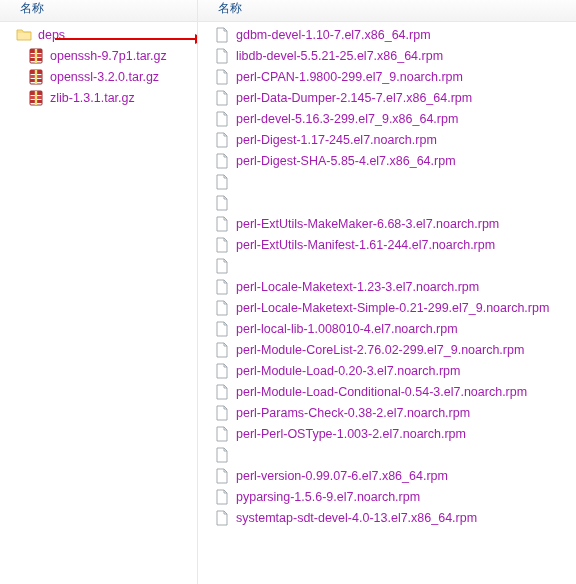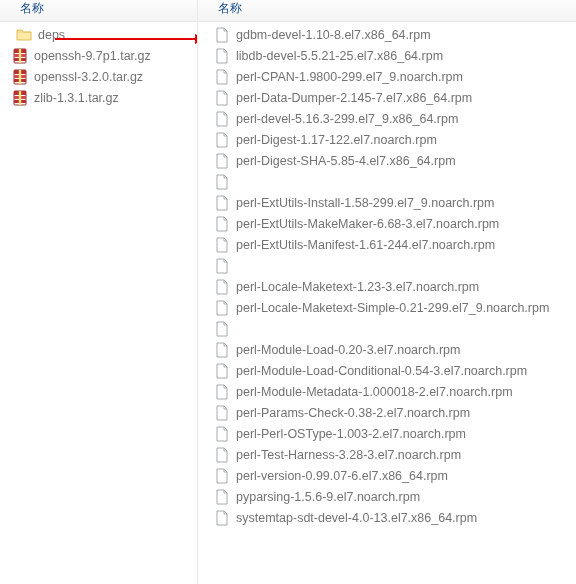--- a/index.html
+++ b/index.html
@@ -32,31 +32,31 @@
     }
     .list { padding-top: 2px; }
     .row {
       display: flex;
       align-items: center;
       height: 21px;
       padding-left: 16px;
       white-space: nowrap;
       cursor: default;
     }
-    .panel.left .row { padding-left: 12px; }
+    .panel.left .row { padding-left: 28px; }
     .panel.left .row.folder { padding-left: 16px; }
     .icon {
       width: 16px;
       height: 16px;
       margin-right: 6px;
       flex: 0 0 16px;
       display: inline-flex;
       position: relative;
     }
-    .txt { font-size: 12.5px; color: #737373; }
+    .txt { font-size: 12.5px; color: #a21caf; }
     
     .arrow {
       position: absolute;
       top: 38px;
       left: 55px;
       width: 140px;
       height: 2px;
       background: #e20000;
     }
     .arrow::after {
@@ -131,21 +131,21 @@
     <span>名称</span>
   </div>
   <div class="list" id="right-list">
       <div class="row">
         <span class="icon">
           <svg viewBox="0 0 16 16" width="16" height="16">
             <path d="M3 1h7l3 3v11H3z" fill="#ffffff" stroke="#9aa1a8" stroke-width="0.9"></path>
             <path d="M10 1v3h3" fill="none" stroke="#9aa1a8" stroke-width="0.9"></path>
           </svg>
         </span>
-        <span class="txt">gdbm-devel-1.10-8.el7.x86_64.rpm</span>
+        <span class="txt">gdbm-devel-1.10-7.el7.x86_64.rpm</span>
       </div>
       <div class="row">
         <span class="icon">
           <svg viewBox="0 0 16 16" width="16" height="16">
             <path d="M3 1h7l3 3v11H3z" fill="#ffffff" stroke="#9aa1a8" stroke-width="0.9"></path>
             <path d="M10 1v3h3" fill="none" stroke="#9aa1a8" stroke-width="0.9"></path>
           </svg>
         </span>
         <span class="txt">libdb-devel-5.5.21-25.el7.x86_64.rpm</span>
       </div>
@@ -176,21 +176,21 @@
         </span>
         <span class="txt">perl-devel-5.16.3-299.el7_9.x86_64.rpm</span>
       </div>
       <div class="row">
         <span class="icon">
           <svg viewBox="0 0 16 16" width="16" height="16">
             <path d="M3 1h7l3 3v11H3z" fill="#ffffff" stroke="#9aa1a8" stroke-width="0.9"></path>
             <path d="M10 1v3h3" fill="none" stroke="#9aa1a8" stroke-width="0.9"></path>
           </svg>
         </span>
-        <span class="txt">perl-Digest-1.17-122.el7.noarch.rpm</span>
+        <span class="txt">perl-Digest-1.17-245.el7.noarch.rpm</span>
       </div>
       <div class="row">
         <span class="icon">
           <svg viewBox="0 0 16 16" width="16" height="16">
             <path d="M3 1h7l3 3v11H3z" fill="#ffffff" stroke="#9aa1a8" stroke-width="0.9"></path>
             <path d="M10 1v3h3" fill="none" stroke="#9aa1a8" stroke-width="0.9"></path>
           </svg>
         </span>
         <span class="txt">perl-Digest-SHA-5.85-4.el7.x86_64.rpm</span>
       </div>
@@ -202,21 +202,20 @@
           </svg>
         </span>
       </div>
       <div class="row">
         <span class="icon">
           <svg viewBox="0 0 16 16" width="16" height="16">
             <path d="M3 1h7l3 3v11H3z" fill="#ffffff" stroke="#9aa1a8" stroke-width="0.9"></path>
             <path d="M10 1v3h3" fill="none" stroke="#9aa1a8" stroke-width="0.9"></path>
           </svg>
         </span>
-        <span class="txt">perl-ExtUtils-Install-1.58-299.el7_9.noarch.rpm</span>
       </div>
       <div class="row">
         <span class="icon">
           <svg viewBox="0 0 16 16" width="16" height="16">
             <path d="M3 1h7l3 3v11H3z" fill="#ffffff" stroke="#9aa1a8" stroke-width="0.9"></path>
             <path d="M10 1v3h3" fill="none" stroke="#9aa1a8" stroke-width="0.9"></path>
           </svg>
         </span>
         <span class="txt">perl-ExtUtils-MakeMaker-6.68-3.el7.noarch.rpm</span>
       </div>
@@ -255,20 +254,30 @@
         </span>
         <span class="txt">perl-Locale-Maketext-Simple-0.21-299.el7_9.noarch.rpm</span>
       </div>
       <div class="row">
         <span class="icon">
           <svg viewBox="0 0 16 16" width="16" height="16">
             <path d="M3 1h7l3 3v11H3z" fill="#ffffff" stroke="#9aa1a8" stroke-width="0.9"></path>
             <path d="M10 1v3h3" fill="none" stroke="#9aa1a8" stroke-width="0.9"></path>
           </svg>
         </span>
+        <span class="txt">perl-local-lib-1.008010-4.el7.noarch.rpm</span>
+      </div>
+      <div class="row">
+        <span class="icon">
+          <svg viewBox="0 0 16 16" width="16" height="16">
+            <path d="M3 1h7l3 3v11H3z" fill="#ffffff" stroke="#9aa1a8" stroke-width="0.9"></path>
+            <path d="M10 1v3h3" fill="none" stroke="#9aa1a8" stroke-width="0.9"></path>
+          </svg>
+        </span>
+        <span class="txt">perl-Module-CoreList-2.76.02-299.el7_9.noarch.rpm</span>
       </div>
       <div class="row">
         <span class="icon">
           <svg viewBox="0 0 16 16" width="16" height="16">
             <path d="M3 1h7l3 3v11H3z" fill="#ffffff" stroke="#9aa1a8" stroke-width="0.9"></path>
             <path d="M10 1v3h3" fill="none" stroke="#9aa1a8" stroke-width="0.9"></path>
           </svg>
         </span>
         <span class="txt">perl-Module-Load-0.20-3.el7.noarch.rpm</span>
       </div>
@@ -281,48 +290,38 @@
         </span>
         <span class="txt">perl-Module-Load-Conditional-0.54-3.el7.noarch.rpm</span>
       </div>
       <div class="row">
         <span class="icon">
           <svg viewBox="0 0 16 16" width="16" height="16">
             <path d="M3 1h7l3 3v11H3z" fill="#ffffff" stroke="#9aa1a8" stroke-width="0.9"></path>
             <path d="M10 1v3h3" fill="none" stroke="#9aa1a8" stroke-width="0.9"></path>
           </svg>
         </span>
-        <span class="txt">perl-Module-Metadata-1.000018-2.el7.noarch.rpm</span>
-      </div>
-      <div class="row">
-        <span class="icon">
-          <svg viewBox="0 0 16 16" width="16" height="16">
-            <path d="M3 1h7l3 3v11H3z" fill="#ffffff" stroke="#9aa1a8" stroke-width="0.9"></path>
-            <path d="M10 1v3h3" fill="none" stroke="#9aa1a8" stroke-width="0.9"></path>
-          </svg>
-        </span>
         <span class="txt">perl-Params-Check-0.38-2.el7.noarch.rpm</span>
       </div>
       <div class="row">
         <span class="icon">
           <svg viewBox="0 0 16 16" width="16" height="16">
             <path d="M3 1h7l3 3v11H3z" fill="#ffffff" stroke="#9aa1a8" stroke-width="0.9"></path>
             <path d="M10 1v3h3" fill="none" stroke="#9aa1a8" stroke-width="0.9"></path>
           </svg>
         </span>
         <span class="txt">perl-Perl-OSType-1.003-2.el7.noarch.rpm</span>
       </div>
       <div class="row">
         <span class="icon">
           <svg viewBox="0 0 16 16" width="16" height="16">
             <path d="M3 1h7l3 3v11H3z" fill="#ffffff" stroke="#9aa1a8" stroke-width="0.9"></path>
             <path d="M10 1v3h3" fill="none" stroke="#9aa1a8" stroke-width="0.9"></path>
           </svg>
         </span>
-        <span class="txt">perl-Test-Harness-3.28-3.el7.noarch.rpm</span>
       </div>
       <div class="row">
         <span class="icon">
           <svg viewBox="0 0 16 16" width="16" height="16">
             <path d="M3 1h7l3 3v11H3z" fill="#ffffff" stroke="#9aa1a8" stroke-width="0.9"></path>
             <path d="M10 1v3h3" fill="none" stroke="#9aa1a8" stroke-width="0.9"></path>
           </svg>
         </span>
         <span class="txt">perl-version-0.99.07-6.el7.x86_64.rpm</span>
       </div>

